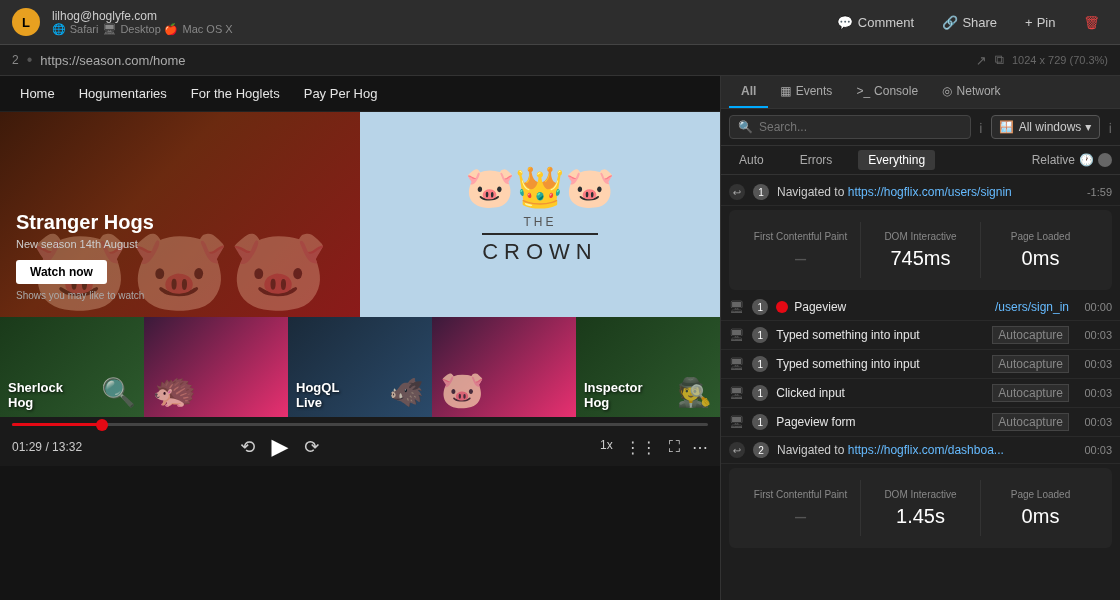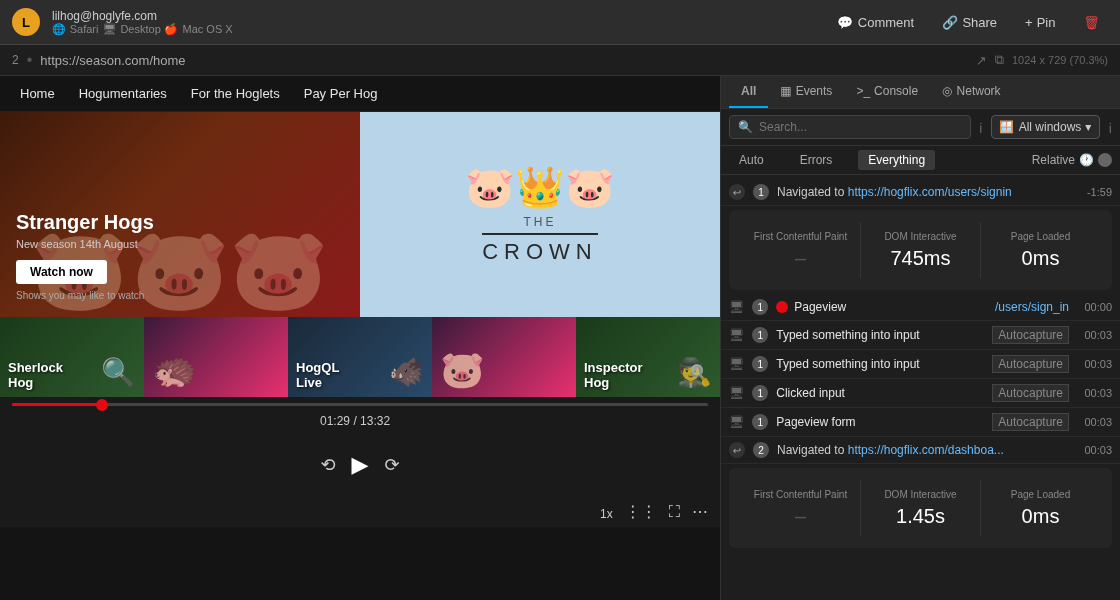--- a/index.html
+++ b/index.html
@@ -164,21 +164,21 @@
       font-weight: 400;
       color: #2a2a2a;
       letter-spacing: 6px;
       border-top: 2px solid #2a2a2a;
       padding-top: 4px;
     }
 
     
     .shows-row {
       display: flex;
-      height: 80px;
+      height: 100px;
       flex-shrink: 0;
     }
     .show-card {
       flex: 1;
       position: relative;
       overflow: hidden;
       cursor: pointer;
       display: flex;
       align-items: flex-end;
       padding: 6px 8px;
@@ -225,29 +225,28 @@
       width: 12px; height: 12px;
       background: #e50914;
       border-radius: 50%;
       position: absolute;
       top: -4px;
       left: calc(13% - 6px);
     }
     .controls-row {
       display: flex;
       align-items: center;
-      gap: 24px;
-      flex-direction: column;
+      gap: 16px;
     }
     .time-display { font-size: 12px; color: #ccc; min-width: 80px; }
     .ctrl-btns { display: flex; gap: 16px; margin: 0 auto; align-items: center; }
     .ctrl-btn { font-size: 18px; cursor: pointer; background: none; border: none; color: #ccc; }
     .play-btn { font-size: 22px; color: #fff; }
     .speed-btn { font-size: 12px; color: #ccc; cursor: pointer; }
-    .right-controls { display: flex; gap: 12px; align-items: flex-end; margin-left: auto; }
+    .right-controls { display: flex; gap: 12px; align-items: flex-start; margin-left: auto; }
     .right-ctrl { font-size: 16px; color: #ccc; cursor: pointer; }
 
     
     .devtools-panel {
       flex: 1;
       background: #1e1e1e;
       display: flex;
       flex-direction: column;
       border-left: 1px solid #333;
     }

